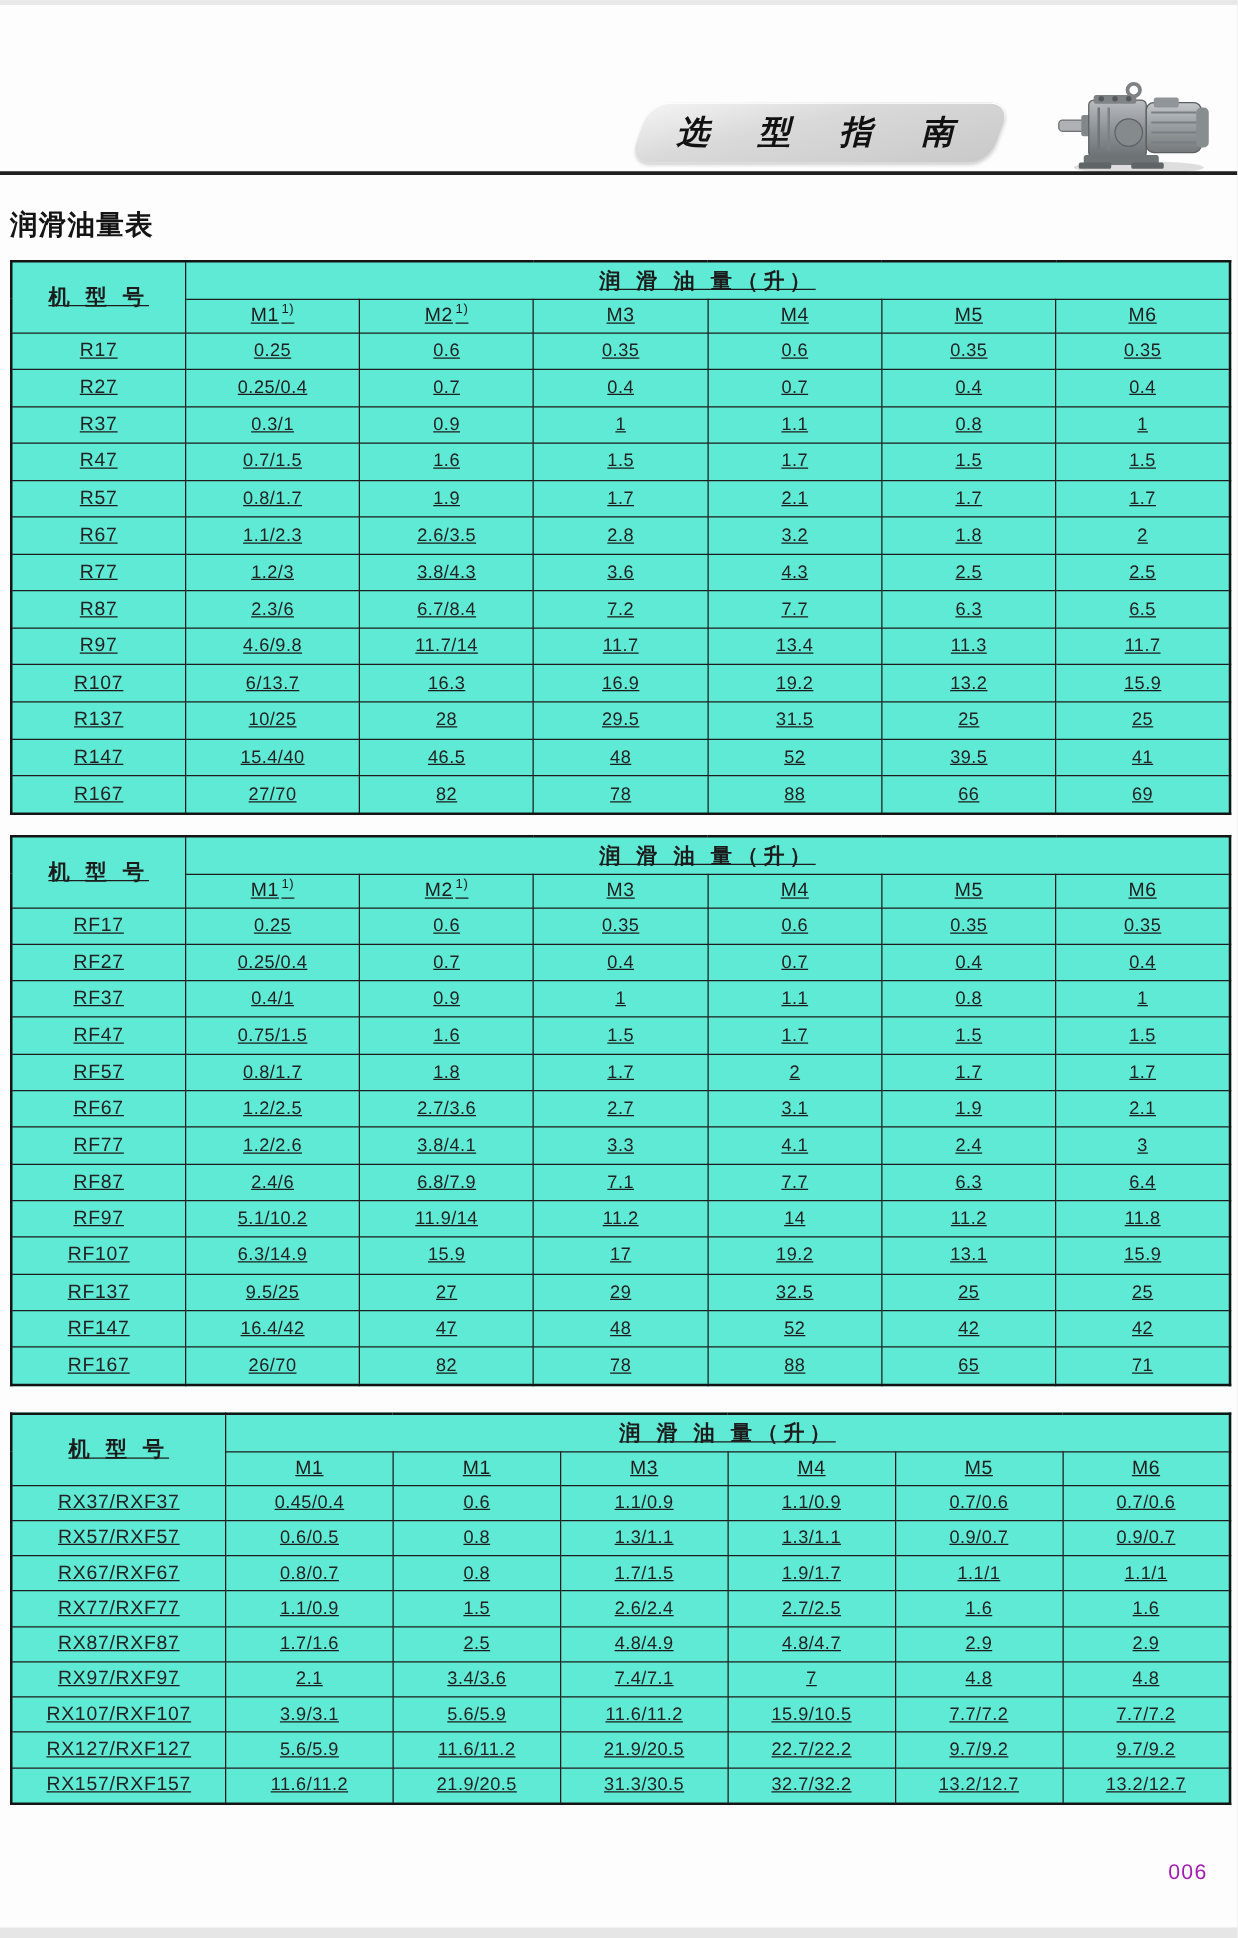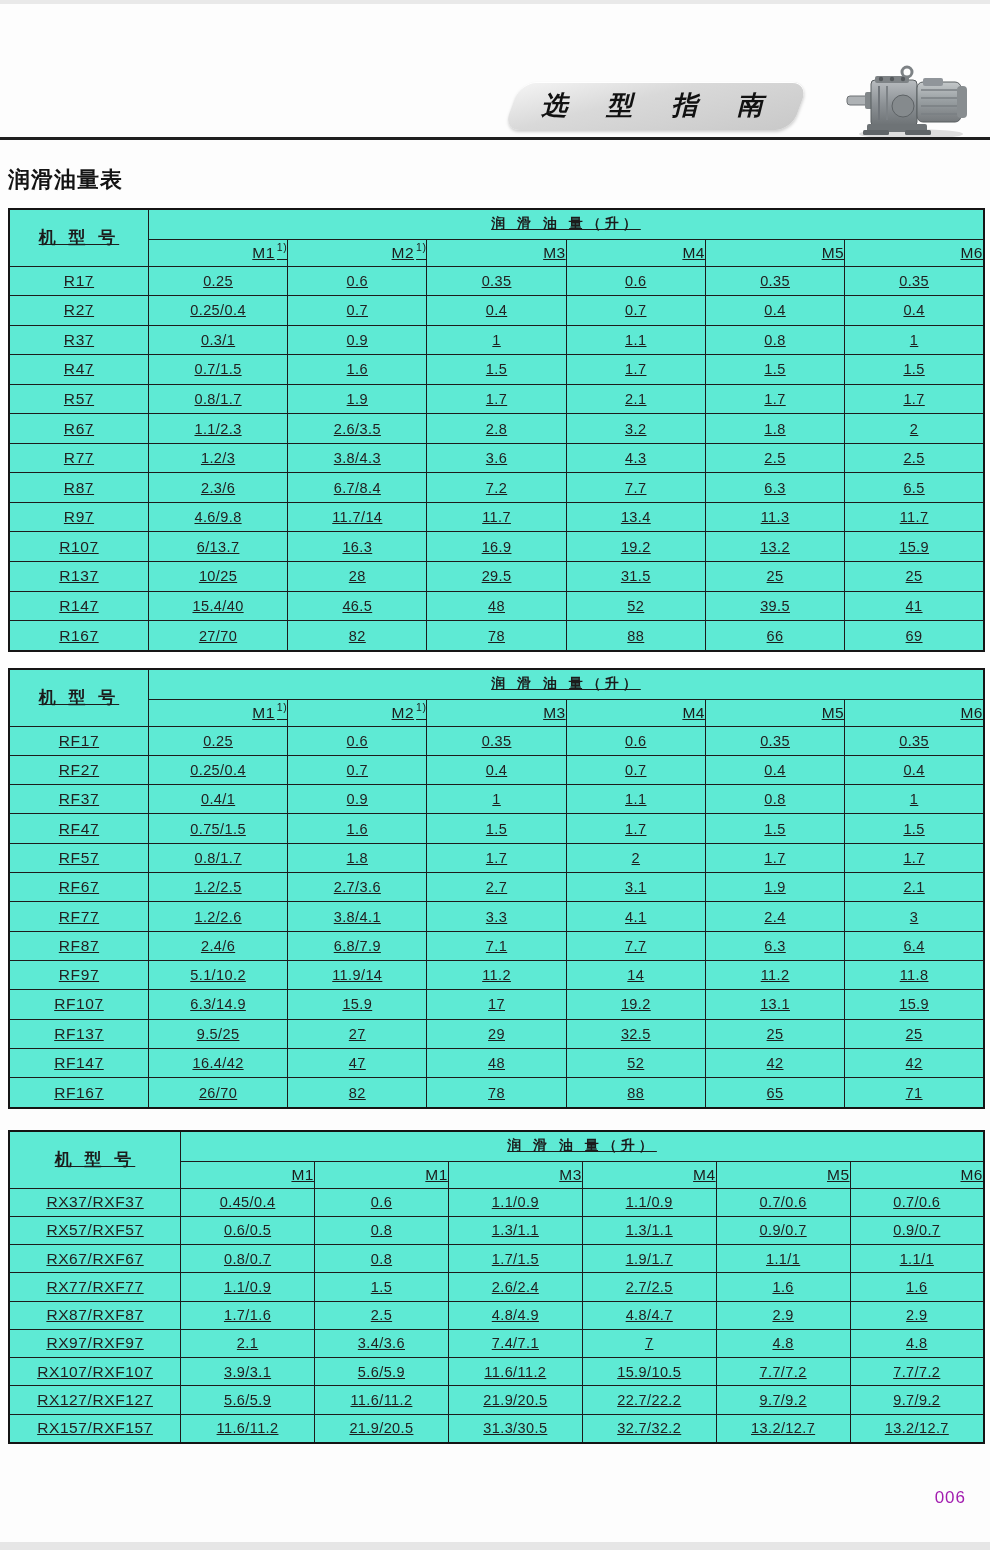--- a/index.html
+++ b/index.html
@@ -83,30 +83,29 @@
   .oil-table th.model-h {
     width: 14.3%;
     font-size: 17px;
     font-weight: bold;
     letter-spacing: 4px;
   }
   #table-rx th.model-h { width: 17.6%; }
 
   .oil-table th.group-h {
     height: 30px;
-    font-size: 14px;
+    font-size: 17px;
     font-weight: bold;
     letter-spacing: 4px;
   }
   .oil-table th.m-h {
     height: 27px;
     font-size: 15.5px;
     font-weight: normal;
     letter-spacing: 0.5px;
-    text-align: right;
   }
   .oil-table th.m-h sup {
     font-size: 10.5px;
     vertical-align: super;
     line-height: 0;
     margin-left: 2px;
   }
   .oil-table td {
     font-size: 14.5px;
     letter-spacing: 0.4px;

